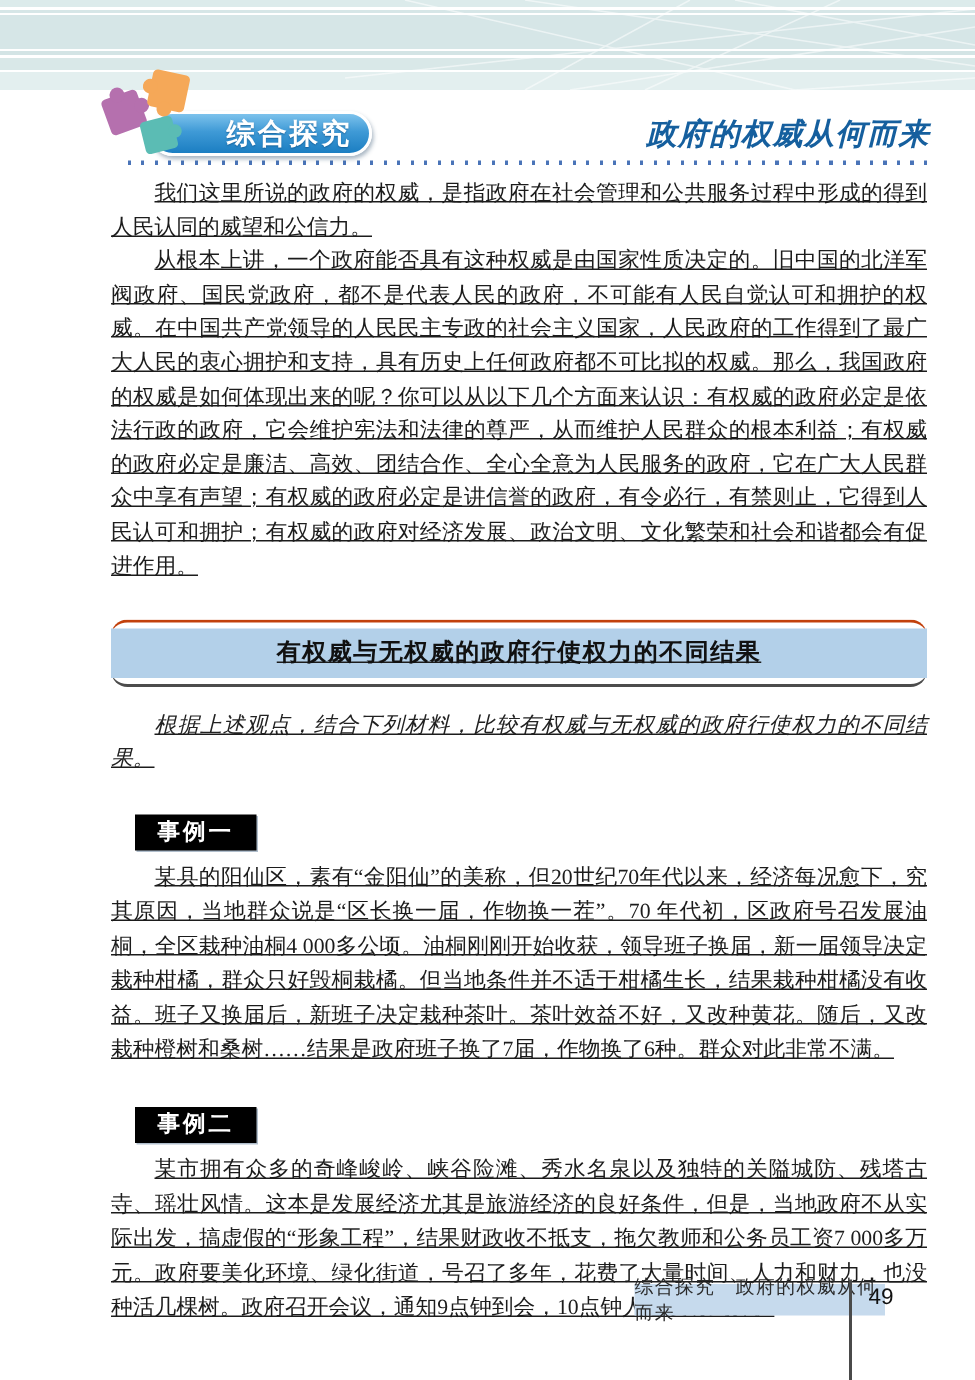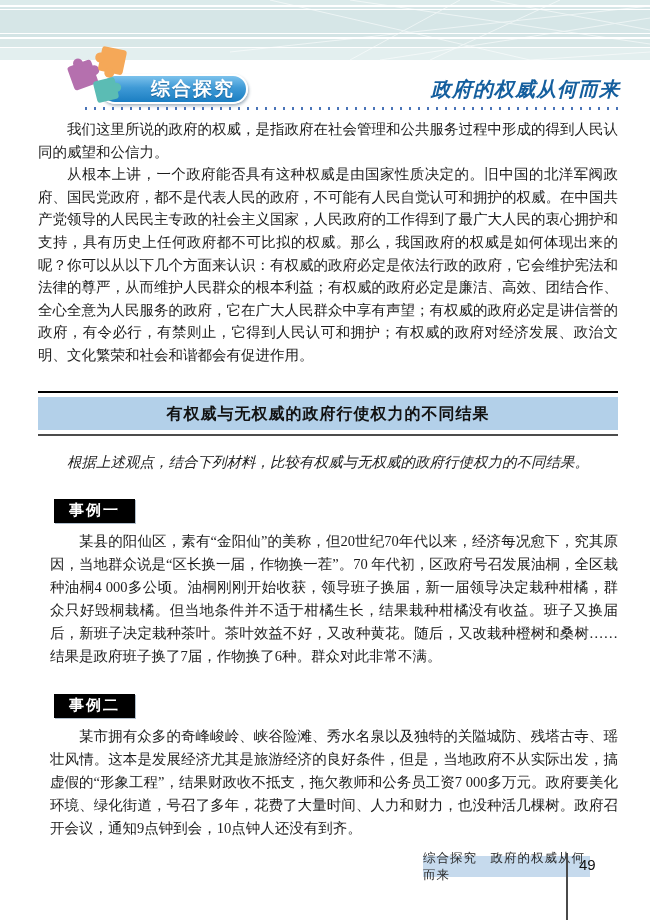--- a/index.html
+++ b/index.html
@@ -57,34 +57,35 @@
     font-family:"Liberation Sans","DejaVu Sans",sans-serif;
   }
   .dotted-rule{
     position:absolute;left:85px;top:47px;width:535px;height:3px;
     background:repeating-linear-gradient(90deg,#4a74b8 0px,#4a74b8 2px,transparent 2px,transparent 9px);
   }
 
   
   .content{
     position:absolute;left:0;top:118px;width:650px;
-    padding:0 32px 0 38px;box-sizing:border-box;
+    padding:0 32px 0 74px;box-sizing:border-box;text-decoration:underline;
   }
   .para{
     margin:0;
     font-size:14.5px;line-height:22.6px;
     text-align:justify;text-indent:2em;
     color:#1c1c1c;
   }
 
   .section-head{
     margin-top:24px;
-    border-top:2px solid #000000;
+    border-top:2px solid #c2410c;
     border-bottom:2px solid #4c4c4c;
     padding:4px 0;
+    border-radius:11px;
   }
   .section-head .bar{
     background:#b3d0e9;
     text-align:center;
     font-size:16px;font-weight:bold;
     line-height:33px;height:33px;
     letter-spacing:1px;
     color:#111;
   }
 
@@ -101,21 +102,21 @@
     margin:26px 0 0 16px;
     background:#000000;
     color:#ffffff;
     font-weight:bold;font-size:15px;
     font-family:"Liberation Sans","DejaVu Sans",sans-serif;
     letter-spacing:2px;
     padding:2px 15px 3px 15px;
     box-shadow:1px 1px 0 rgba(30,70,110,.35);
   }
   .case-text{
-    margin:7px 0 0 12px;
+    margin:7px 0 0 0;
     font-size:14.5px;line-height:23px;
     text-align:justify;text-indent:2em;
     color:#1c1c1c;
   }
 
   
   .footer-strip{
     position:absolute;left:395px;top:856px;width:167px;height:21px;
     background:#c6daed;
     display:flex;align-items:center;justify-content:center;

